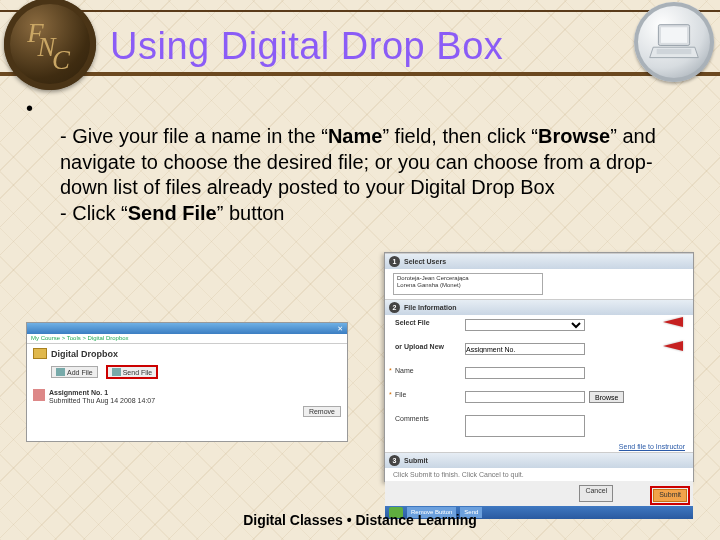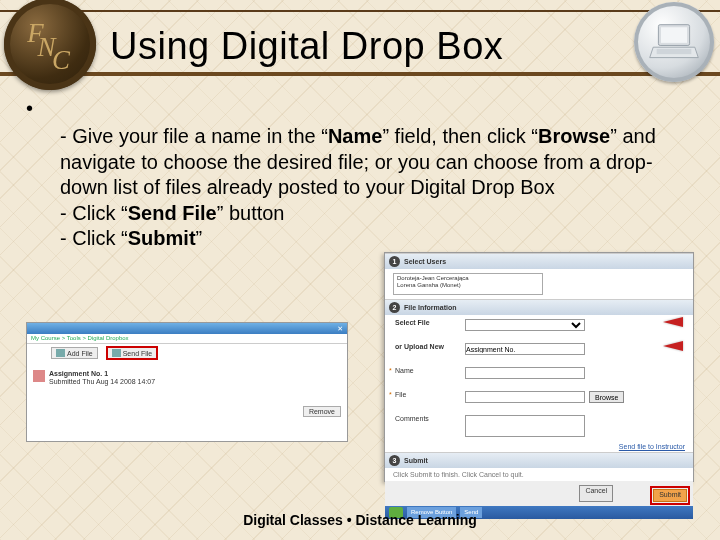--- a/index.html
+++ b/index.html
@@ -54,21 +54,21 @@
     box-shadow: inset 0 0 0 6px #4a3416, 0 2px 4px rgba(0,0,0,0.4);
     color: #c9a86a;
     display: flex; align-items: center; justify-content: center;
     z-index: 3;
   }
   .logo svg { width: 62px; height: 62px; }
   .title {
     font-family: Impact, "Arial Black", sans-serif;
     font-size: 38px;
     letter-spacing: 0.5px;
-    color: #000000;
+    color: #8b5cf6;
     margin-left: 10px;
     margin-top: 10px;
   }
   .laptop {
     position: absolute;
     right: 6px; top: 2px;
     width: 80px; height: 80px;
     border-radius: 50%;
     background: radial-gradient(circle at 35% 30%, #ffffff 0%, #d7dce0 55%, #8a949e 100%);
     box-shadow: inset 0 0 0 4px #a9b1b8, 0 2px 3px rgba(0,0,0,0.3);
@@ -197,34 +197,35 @@
   <div class="bullet-row">
     <span class="bullet">•</span>
   </div>
   <div class="sub">
     <div class="row">
       <span>- Give your file a name in the “</span><b>Name</b><span>” field, then click “</span><b>Browse</b><span>” and navigate to choose the desired file; or you can choose from a drop-down list of files already posted to your Digital Drop Box</span>
     </div>
     <div class="row">
       <span>- Click “</span><b>Send File</b><span>” button</span>
     </div>
-    <div class="row">
-      <span>- Click “</span><b>Submit</b><span>”</span>
-    </div>
   </div>
 </div>
 
 <div class="shots">
 
   <div class="shot-left">
     <div class="bar">
         <span>&nbsp;</span>
         <span>✕</span>
       </div>
     <div class="crumbs">My Course &gt; Tools &gt; Digital Dropbox</div>
+    <div class="dbx-title">
+      <span class="folder"></span>
+      <span>Digital Dropbox</span>
+    </div>
     <div class="btns">
       <span class="mini-btn">
           <span class="mini-ico"></span>
           <span>Add File</span>
         </span>
       <span class="mini-btn red">
           <span class="mini-ico"></span>
           <span>Send File</span>
         </span>
     </div>

